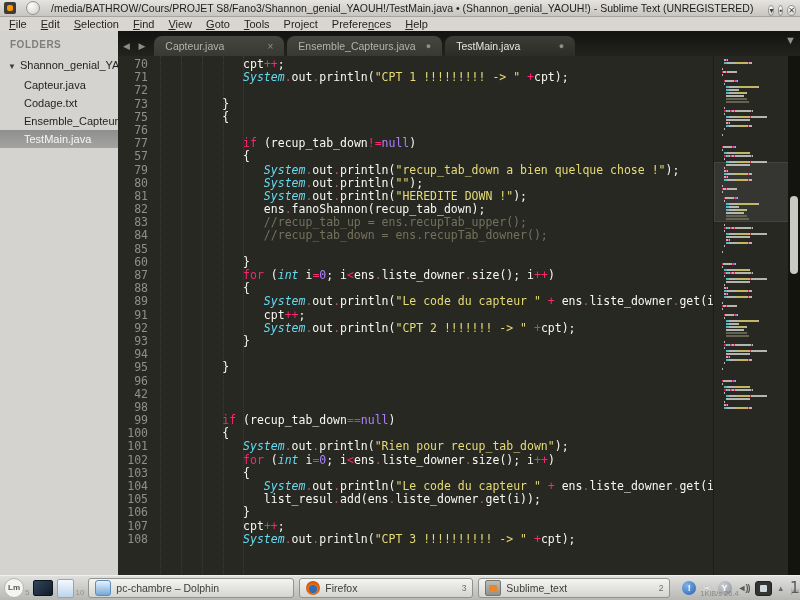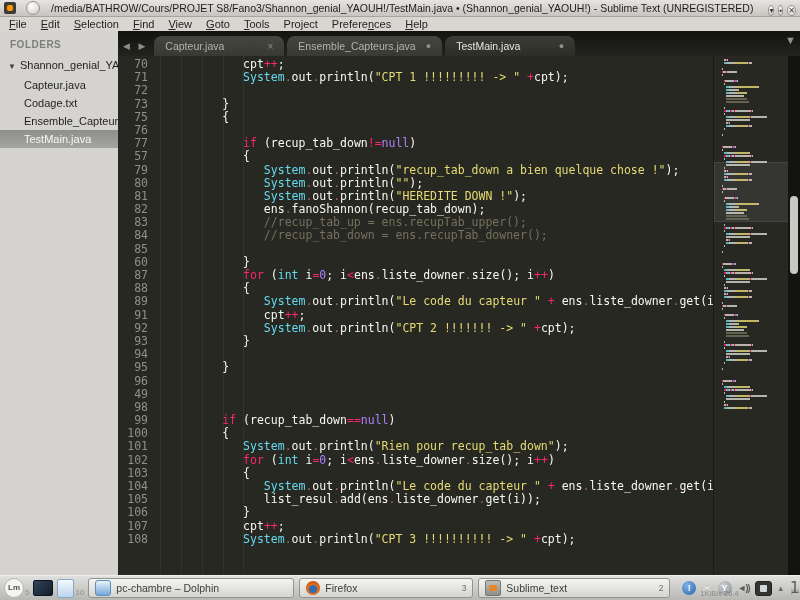--- a/index.html
+++ b/index.html
@@ -50,21 +50,21 @@
   .overflow-tri{margin-left:auto;color:#93938c;font-size:11px;padding:0 4px 10px 0;}
 
   .code-wrap{position:absolute;top:25px;left:0;right:0;bottom:0;overflow:hidden;}
   .guides{position:absolute;top:0;bottom:0;left:0;width:595px;}
   .guide{position:absolute;top:0;bottom:0;border-left:1px dotted #3c3d36;}
   .code-lines{position:absolute;top:2px;left:0;width:595px;overflow:hidden;}
   .cl{white-space:pre;font-family:"DejaVu Sans Mono",monospace;font-size:11.5px;
       line-height:13.2px;height:13.2px;color:#f8f8f2;}
   .ln{display:inline-block;width:30px;margin-right:12px;text-align:right;color:#8f908a;}
   .tk-p{color:#f8f8f2}.tk-k{color:#f92672}.tk-o{color:#f92672}
-  .tk-t{color:#66d9ef;}.tk-s{color:#e6db74}
+  .tk-t{color:#66d9ef;font-style:italic}.tk-s{color:#e6db74}
   .tk-n{color:#ae81ff}.tk-c{color:#75715e}.tk-d{color:#b05e66}
 
   .minimap{position:absolute;top:0;bottom:0;left:595px;width:75px;background:#272822;
            border-left:1px solid rgba(0,0,0,.3);padding-top:3px;overflow:hidden;}
   .mrow{height:2px;margin-bottom:1px;white-space:nowrap;overflow:hidden;}
   .mseg{display:inline-block;height:2px;vertical-align:top;opacity:.8;}
   .viewport{position:absolute;left:0;right:0;top:106px;height:60px;
             background:rgba(235,235,225,.08);box-shadow:inset 0 0 0 1px rgba(255,255,255,.07);}
   .vscroll{position:absolute;top:0;bottom:0;left:670px;width:12px;background:#131310;}
   .vthumb{position:absolute;left:2px;right:2px;top:140px;height:78px;border-radius:5px;
@@ -191,21 +191,21 @@
           <div class="cl"><span class="ln">60</span>            <span class="tk-p">}</span></div>
           <div class="cl"><span class="ln">87</span>            <span class="tk-k">for</span><span class="tk-p"> (</span><span class="tk-t">int</span><span class="tk-p"> i</span><span class="tk-o">=</span><span class="tk-n">0</span><span class="tk-p">; i</span><span class="tk-o">&lt;</span><span class="tk-p">ens</span><span class="tk-d">.</span><span class="tk-p">liste_downer</span><span class="tk-d">.</span><span class="tk-p">size(); i</span><span class="tk-o">++</span><span class="tk-p">)</span></div>
           <div class="cl"><span class="ln">88</span>            <span class="tk-p">{</span></div>
           <div class="cl"><span class="ln">89</span>               <span class="tk-t">System</span><span class="tk-d">.</span><span class="tk-p">out</span><span class="tk-d">.</span><span class="tk-p">println(</span><span class="tk-s">"Le code du capteur "</span><span class="tk-p"> </span><span class="tk-o">+</span><span class="tk-p"> ens</span><span class="tk-d">.</span><span class="tk-p">liste_downer</span><span class="tk-d">.</span><span class="tk-p">get(i)</span></div>
           <div class="cl"><span class="ln">91</span>               <span class="tk-p">cpt</span><span class="tk-o">++</span><span class="tk-p">;</span></div>
           <div class="cl"><span class="ln">92</span>               <span class="tk-t">System</span><span class="tk-d">.</span><span class="tk-p">out</span><span class="tk-d">.</span><span class="tk-p">println(</span><span class="tk-s">"CPT 2 !!!!!!! -&gt; "</span><span class="tk-p"> </span><span class="tk-o">+</span><span class="tk-p">cpt);</span></div>
           <div class="cl"><span class="ln">93</span>            <span class="tk-p">}</span></div>
           <div class="cl"><span class="ln">94</span></div>
           <div class="cl"><span class="ln">95</span>         <span class="tk-p">}</span></div>
           <div class="cl"><span class="ln">96</span></div>
-          <div class="cl"><span class="ln">49</span></div>
+          <div class="cl"><span class="ln">42</span></div>
           <div class="cl"><span class="ln">98</span></div>
           <div class="cl"><span class="ln">99</span>         <span class="tk-k">if</span><span class="tk-p"> (recup_tab_down</span><span class="tk-o">==</span><span class="tk-n">null</span><span class="tk-p">)</span></div>
           <div class="cl"><span class="ln">100</span>         <span class="tk-p">{</span></div>
           <div class="cl"><span class="ln">101</span>            <span class="tk-t">System</span><span class="tk-d">.</span><span class="tk-p">out</span><span class="tk-d">.</span><span class="tk-p">println(</span><span class="tk-s">"Rien pour recup_tab_down"</span><span class="tk-p">);</span></div>
           <div class="cl"><span class="ln">102</span>            <span class="tk-k">for</span><span class="tk-p"> (</span><span class="tk-t">int</span><span class="tk-p"> i</span><span class="tk-o">=</span><span class="tk-n">0</span><span class="tk-p">; i</span><span class="tk-o">&lt;</span><span class="tk-p">ens</span><span class="tk-d">.</span><span class="tk-p">liste_downer</span><span class="tk-d">.</span><span class="tk-p">size(); i</span><span class="tk-o">++</span><span class="tk-p">)</span></div>
           <div class="cl"><span class="ln">103</span>            <span class="tk-p">{</span></div>
           <div class="cl"><span class="ln">104</span>               <span class="tk-t">System</span><span class="tk-d">.</span><span class="tk-p">out</span><span class="tk-d">.</span><span class="tk-p">println(</span><span class="tk-s">"Le code du capteur "</span><span class="tk-p"> </span><span class="tk-o">+</span><span class="tk-p"> ens</span><span class="tk-d">.</span><span class="tk-p">liste_downer</span><span class="tk-d">.</span><span class="tk-p">get(i)</span></div>
           <div class="cl"><span class="ln">105</span>               <span class="tk-p">list_resul</span><span class="tk-d">.</span><span class="tk-p">add(ens</span><span class="tk-d">.</span><span class="tk-p">liste_downer</span><span class="tk-d">.</span><span class="tk-p">get(i));</span></div>
           <div class="cl"><span class="ln">106</span>            <span class="tk-p">}</span></div>
           <div class="cl"><span class="ln">107</span>            <span class="tk-p">cpt</span><span class="tk-o">++</span><span class="tk-p">;</span></div>

